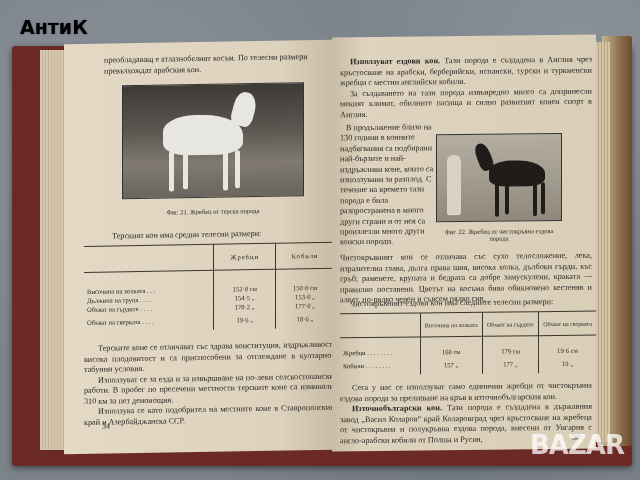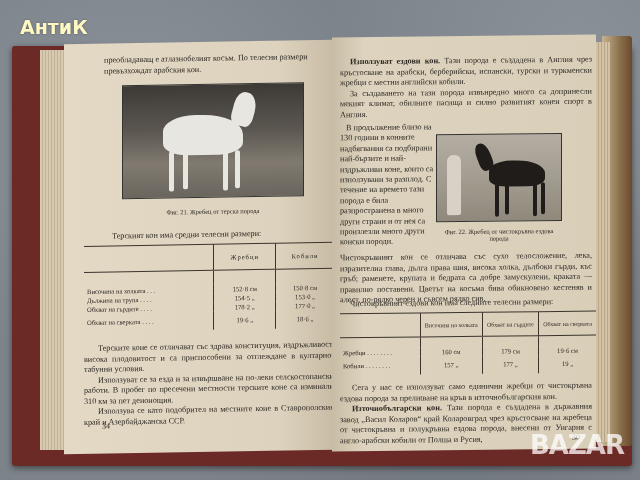--- a/index.html
+++ b/index.html
@@ -16,21 +16,21 @@
 .edge-right{position:absolute;left:584px;top:6px;width:14px;height:400px;background:repeating-linear-gradient(90deg,#d2c3a6 0 2px,#b9a686 2px 3px)}
 .txt{font-size:8.2px;line-height:10.5px;color:#2d2823}
 .b{font-weight:bold}
 .abs{position:absolute}
 .photo{position:absolute;background:linear-gradient(180deg,#3d3a36 0,#5b5650 40%,#807a70 70%,#6a655d 100%);border:1px solid #333}
 .horse-w{position:absolute;background:#e8e6e0;border-radius:40% 50% 30% 30%}
 .horse-d{position:absolute;background:#1f1c19;border-radius:40% 50% 30% 30%}
 .cap{font-size:6.5px;text-align:center;color:#2d2823}
 table{border-collapse:collapse;font-size:6.6px;color:#2d2823}
 td,th{padding:1px 3px;font-weight:normal}
-.wm-antik{position:absolute;left:20px;top:16px;font-family:"DejaVu Sans",sans-serif;font-weight:bold;font-size:19px;color:#fef9c3;text-shadow:0 0 2px rgba(0,0,0,.4)}
+.wm-antik{position:absolute;left:20px;top:16px;font-family:"DejaVu Sans",sans-serif;font-weight:bold;font-size:19px;color:#000000;text-shadow:0 0 2px rgba(0,0,0,.4)}
 .wm-bazar{position:absolute;left:530px;top:430px;font-family:"DejaVu Sans",sans-serif;font-weight:bold;font-size:26px;color:rgba(255,255,255,.75);letter-spacing:-1px}
 .pn{font-size:8px}
 </style>
 </head>
 <body>
 
 <div class="wm-antik">АнтиК</div>
 
 <div class="book">
   <div class="cover"></div>

